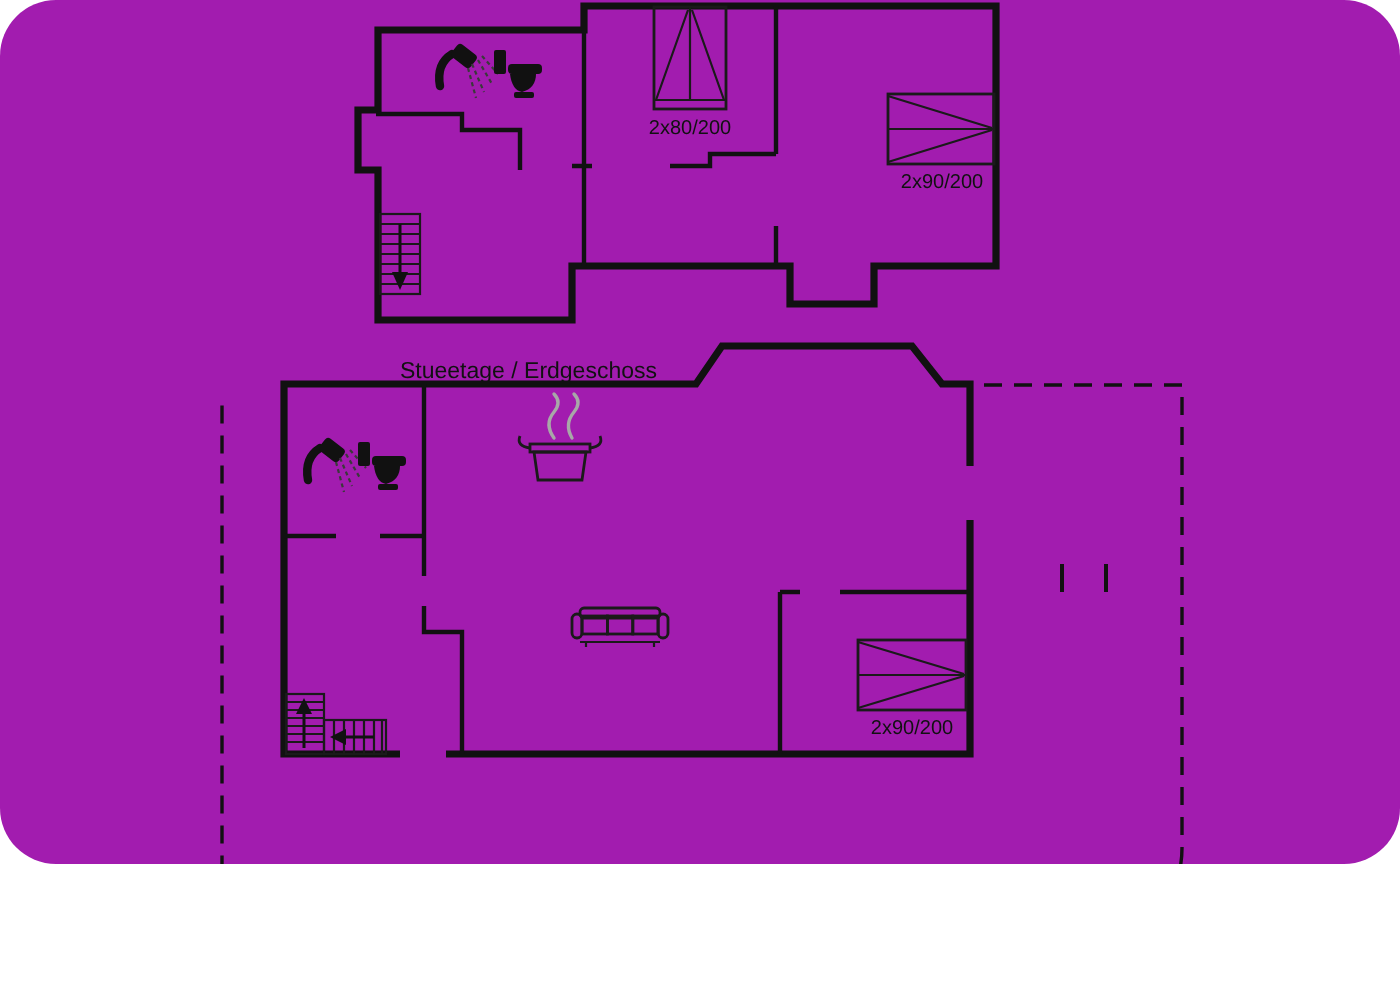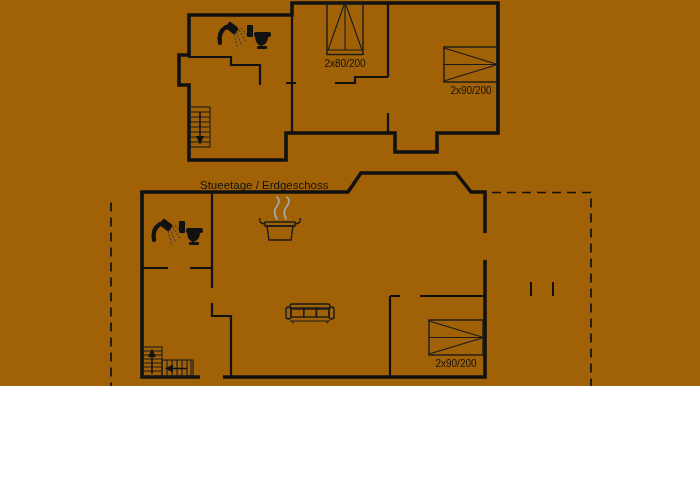--- a/index.html
+++ b/index.html
@@ -1,16 +1,16 @@
 <!DOCTYPE html>
 <html><head>
 <meta charset="utf-8">
 <style>
   html,body{margin:0;padding:0;background:#ffffff;}
-  .canvas{position:relative;width:700px;height:386px;background:#a16207;overflow:hidden;}
+  .canvas{position:relative;width:700px;height:432px;background:#a21caf;overflow:hidden;border-radius:28px;}
   svg{display:block;}
   svg text{font-family:"Liberation Sans","DejaVu Sans",sans-serif;fill:#111111;}
   .wall-outer{stroke:#111111;stroke-width:3.6;fill:none;stroke-linejoin:miter;}
   .wall-inner{stroke:#111111;stroke-width:2.2;fill:none;}
   .furn{stroke:#1a1a1a;stroke-width:1.4;fill:none;}
   .furn-thin{stroke:#1a1a1a;stroke-width:1.1;fill:none;}
   .black-fill{fill:#111111;stroke:none;}
   .dash-outline{stroke:#111111;stroke-width:1.7;fill:none;stroke-dasharray:9 6;}
   .mark{stroke:#111111;stroke-width:2;fill:none;}
   .steam{stroke:#a8a8a8;stroke-width:1.7;fill:none;stroke-linecap:round;}

